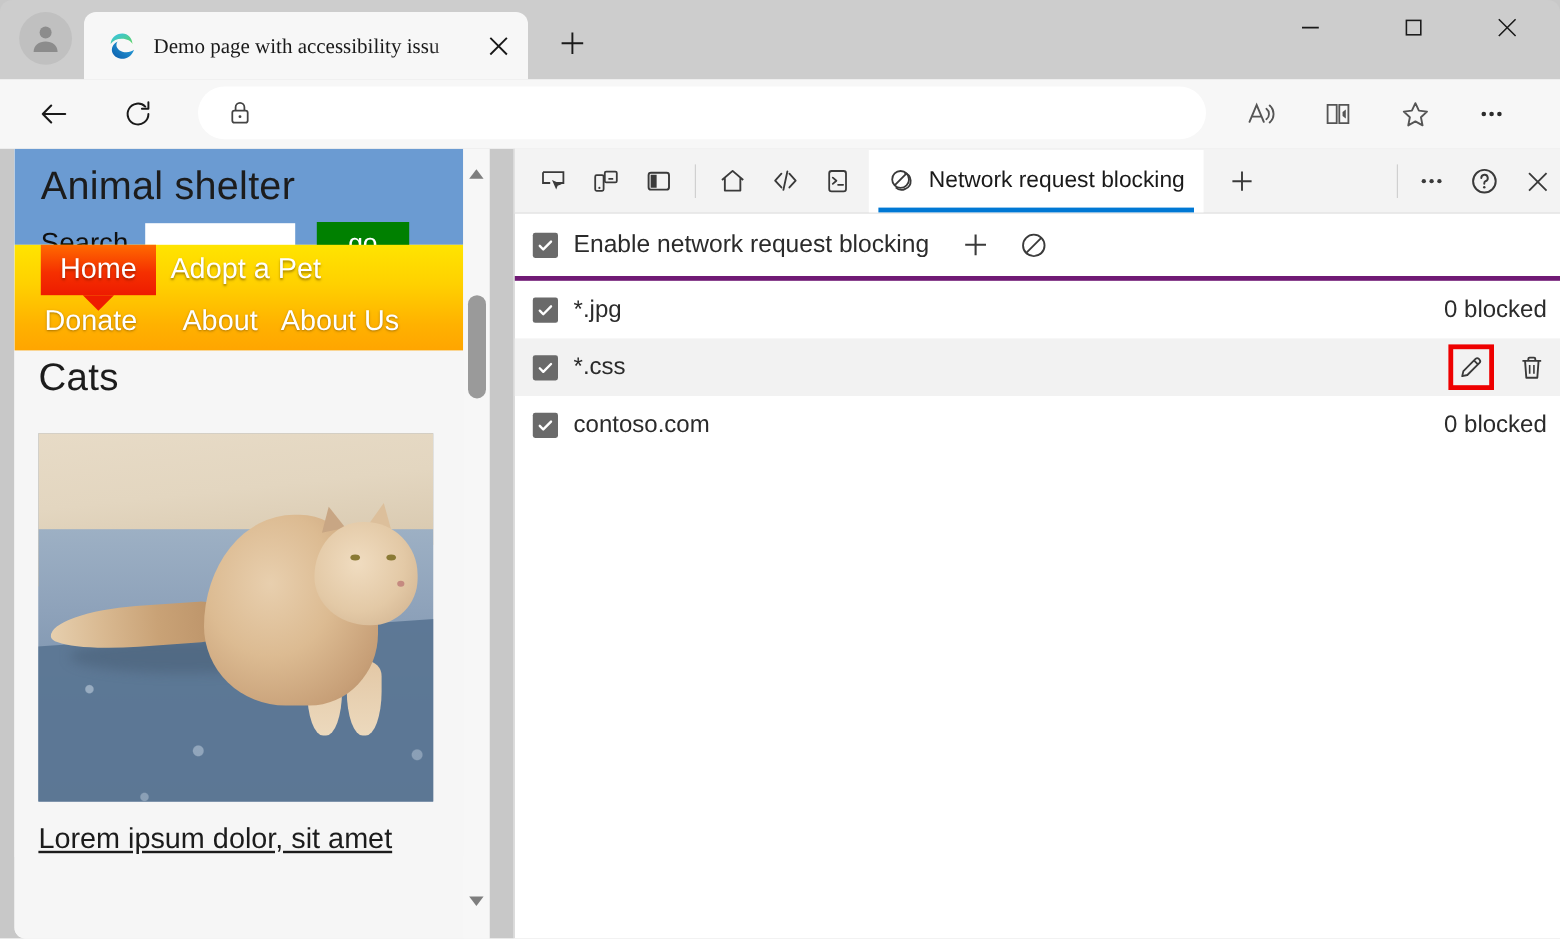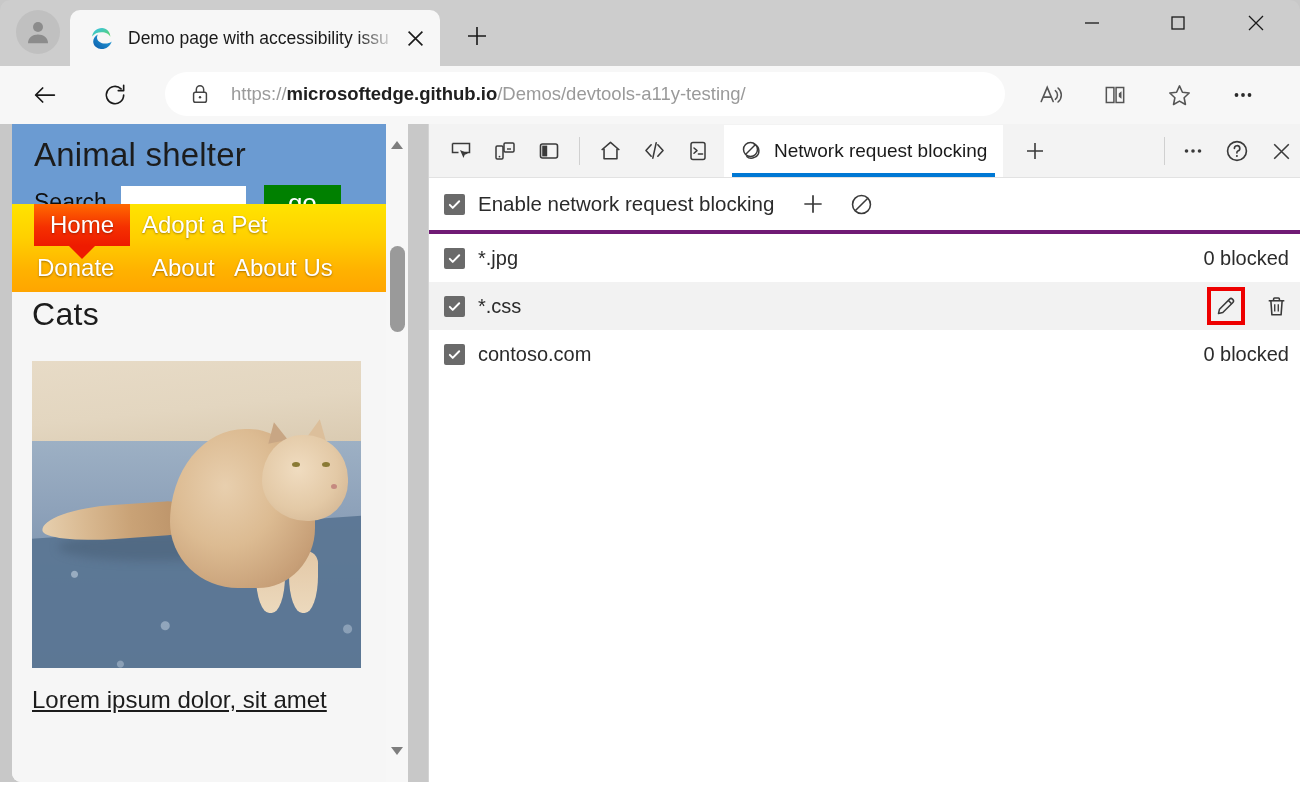--- a/index.html
+++ b/index.html
@@ -12,21 +12,21 @@
   #window {
     position: relative; width: 1300px; height: 790px;
     background: #c8c8c8;
     overflow: hidden;
   }
 
   
   #tabbar {
     position: absolute; left: 0; top: 0; width: 1300px; height: 66px;
     background: #cdcdcd;
-    border-top-left-radius: 10px; border-top-right-radius: 10px;
+    border-top-left-radius: 10px; border-top-right-radius: 10px; font-family: Liberation Serif, serif;
   }
   #profile-btn {
     position: absolute; left: 16px; top: 10px; width: 44px; height: 44px;
     border-radius: 50%; background: #c0c0c0;
     display: flex; align-items: center; justify-content: center;
   }
   #profile-btn svg { display: block; }
 
   #tab {
     position: absolute; left: 70px; top: 10px; width: 370px; height: 56px;
@@ -116,21 +116,21 @@
   #search-label { font-size: 23px; color: #101010; }
   #search-input {
     width: 125px; height: 34px; margin-left: 14px;
     background: #ffffff; border: none;
     font-family: "Liberation Sans", sans-serif; font-size: 16px;
   }
   #go-button {
     width: 77px; height: 36px; margin-left: 18px;
     background: #008000; color: #ffffff;
     border: none; font-family: "Liberation Sans", sans-serif;
-    font-size: 26px; line-height: 1;
+    font-size: 22px; line-height: 1;
     display: flex; align-items: center; justify-content: center;
   }
   
   #site-nav {
     position: relative; width: 374px; height: 88px;
     background: linear-gradient(to bottom, #ffe400 0%, #ffd000 38%, #ffb200 75%, #ffa500 100%);
   }
   #nav-row1 { position: absolute; left: 0; top: 0; height: 46px; width: 100%; }
   #nav-row2 { position: absolute; left: 0; top: 46px; height: 42px; width: 100%; }
   .navlink {
@@ -408,21 +408,20 @@
         <path d="M20 3v5h-5" stroke="#1a1a1a" stroke-width="1.5" fill="none" stroke-linecap="round" stroke-linejoin="round"></path>
       </svg>
     </div>
 
     <div id="urlbox">
       <svg id="lock-icon" viewBox="0 0 24 24">
         <rect x="5" y="10" width="14" height="11" rx="2" stroke="#444" stroke-width="1.6" fill="none"></rect>
         <path d="M8 10V7a4 4 0 0 1 8 0v3" stroke="#444" stroke-width="1.6" fill="none"></path>
         <circle cx="12" cy="15.5" r="1.3" fill="#444"></circle>
       </svg>
-      <span id="url-text">https://<b>microsoftedge.github.io</b>/Demos/devtools-a11y-testing/</span>
     </div>
 
     <div class="barbtn" id="btn-readaloud">
       <svg width="26" height="26" viewBox="0 0 24 24">
         <path d="M3 18 8.5 5l5.5 13M5.2 14h6.6" stroke="#555" stroke-width="1.5" fill="none" stroke-linecap="round"></path>
         <path d="M16 8a5 5 0 0 1 0 8M18.5 5.5a8.5 8.5 0 0 1 0 13" stroke="#555" stroke-width="1.4" fill="none" stroke-linecap="round"></path>
       </svg>
     </div>
     <div class="barbtn" id="btn-reader">
       <svg width="26" height="26" viewBox="0 0 24 24">

